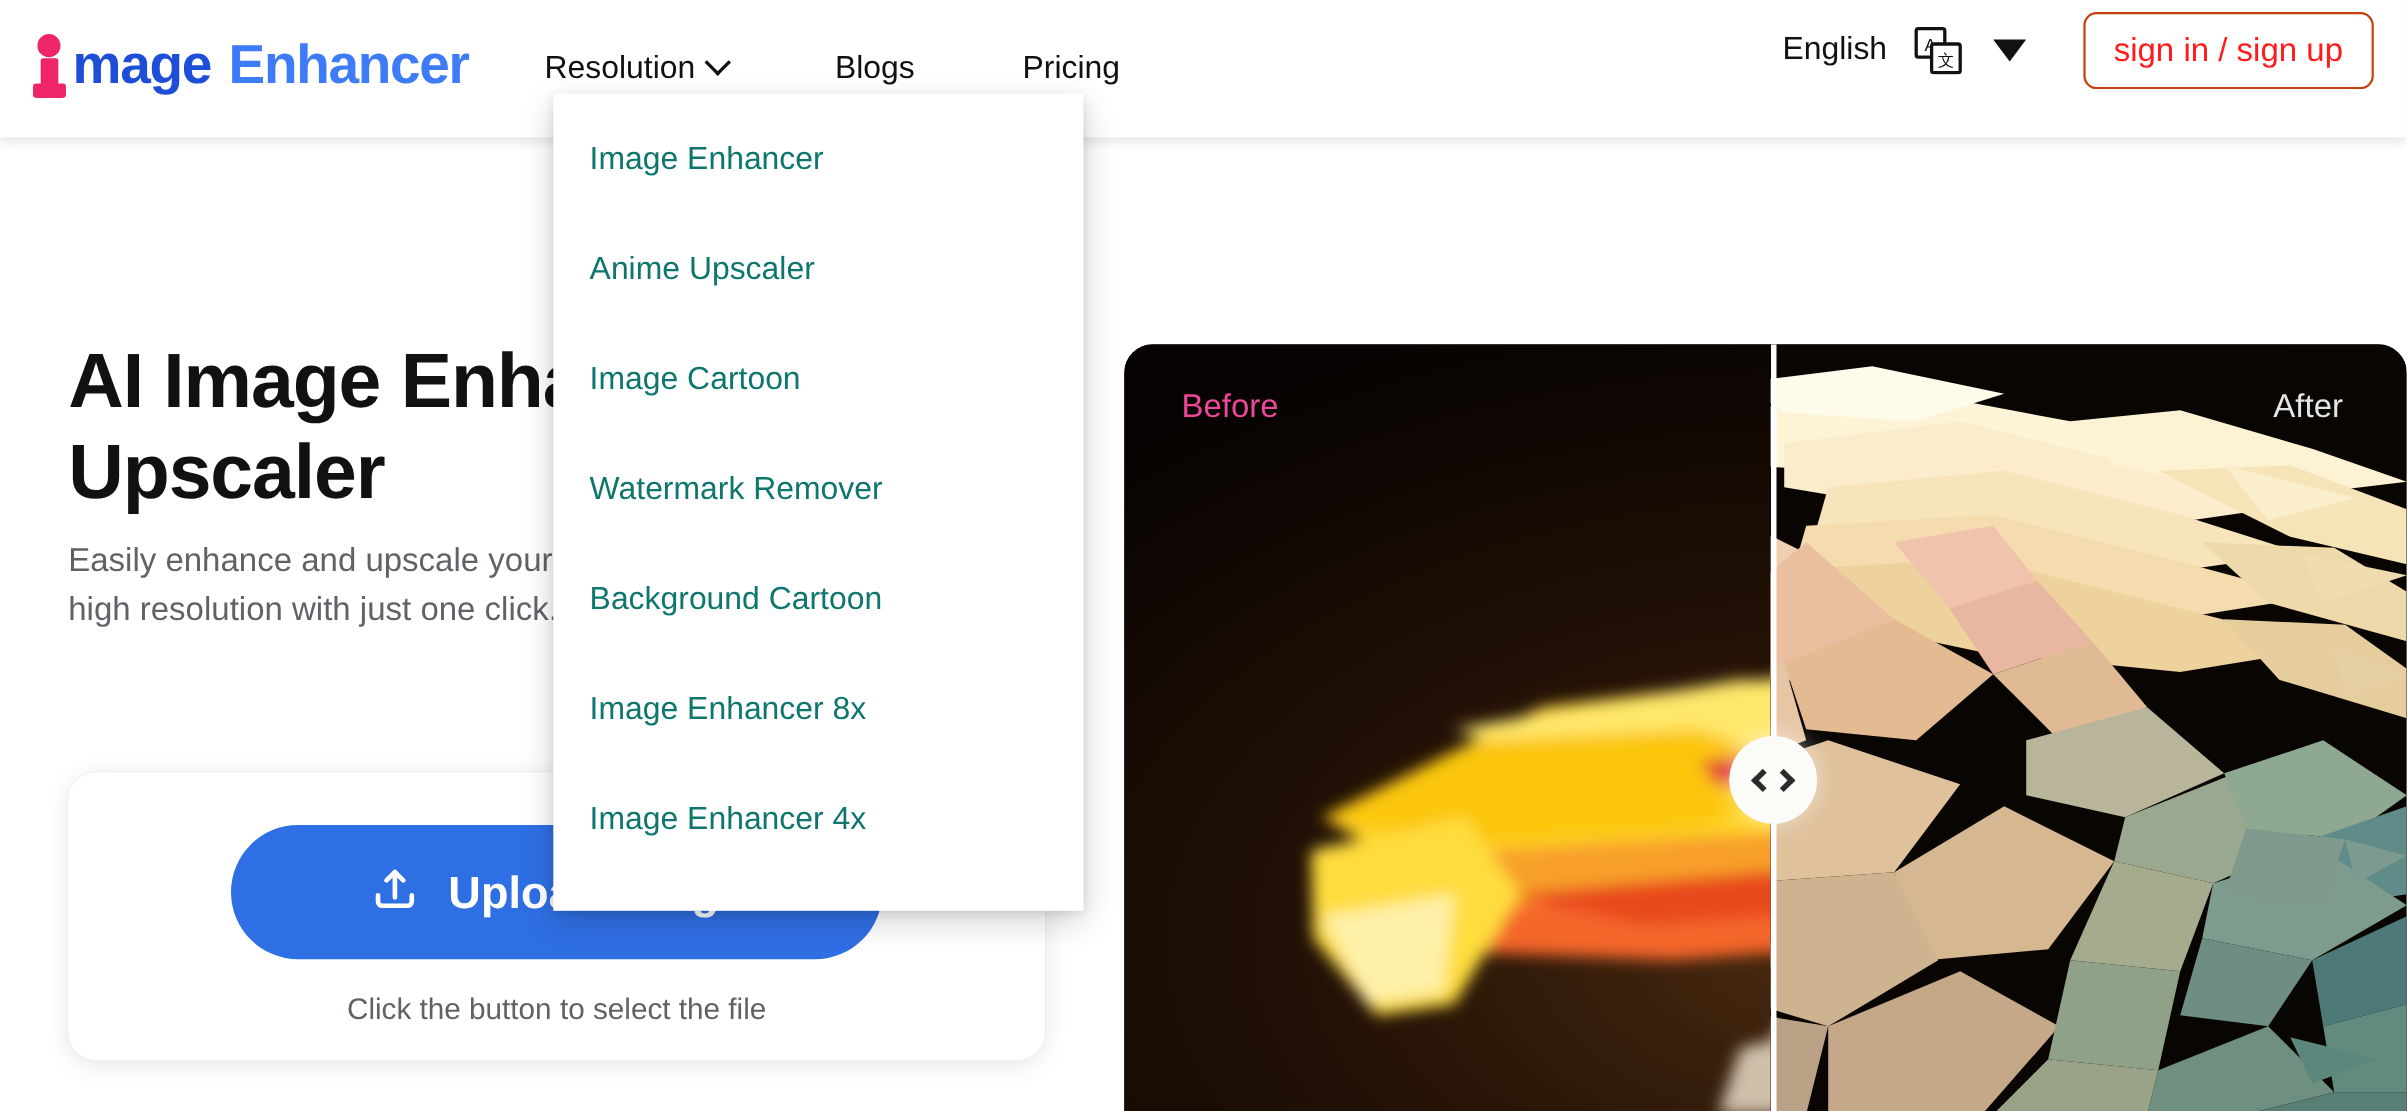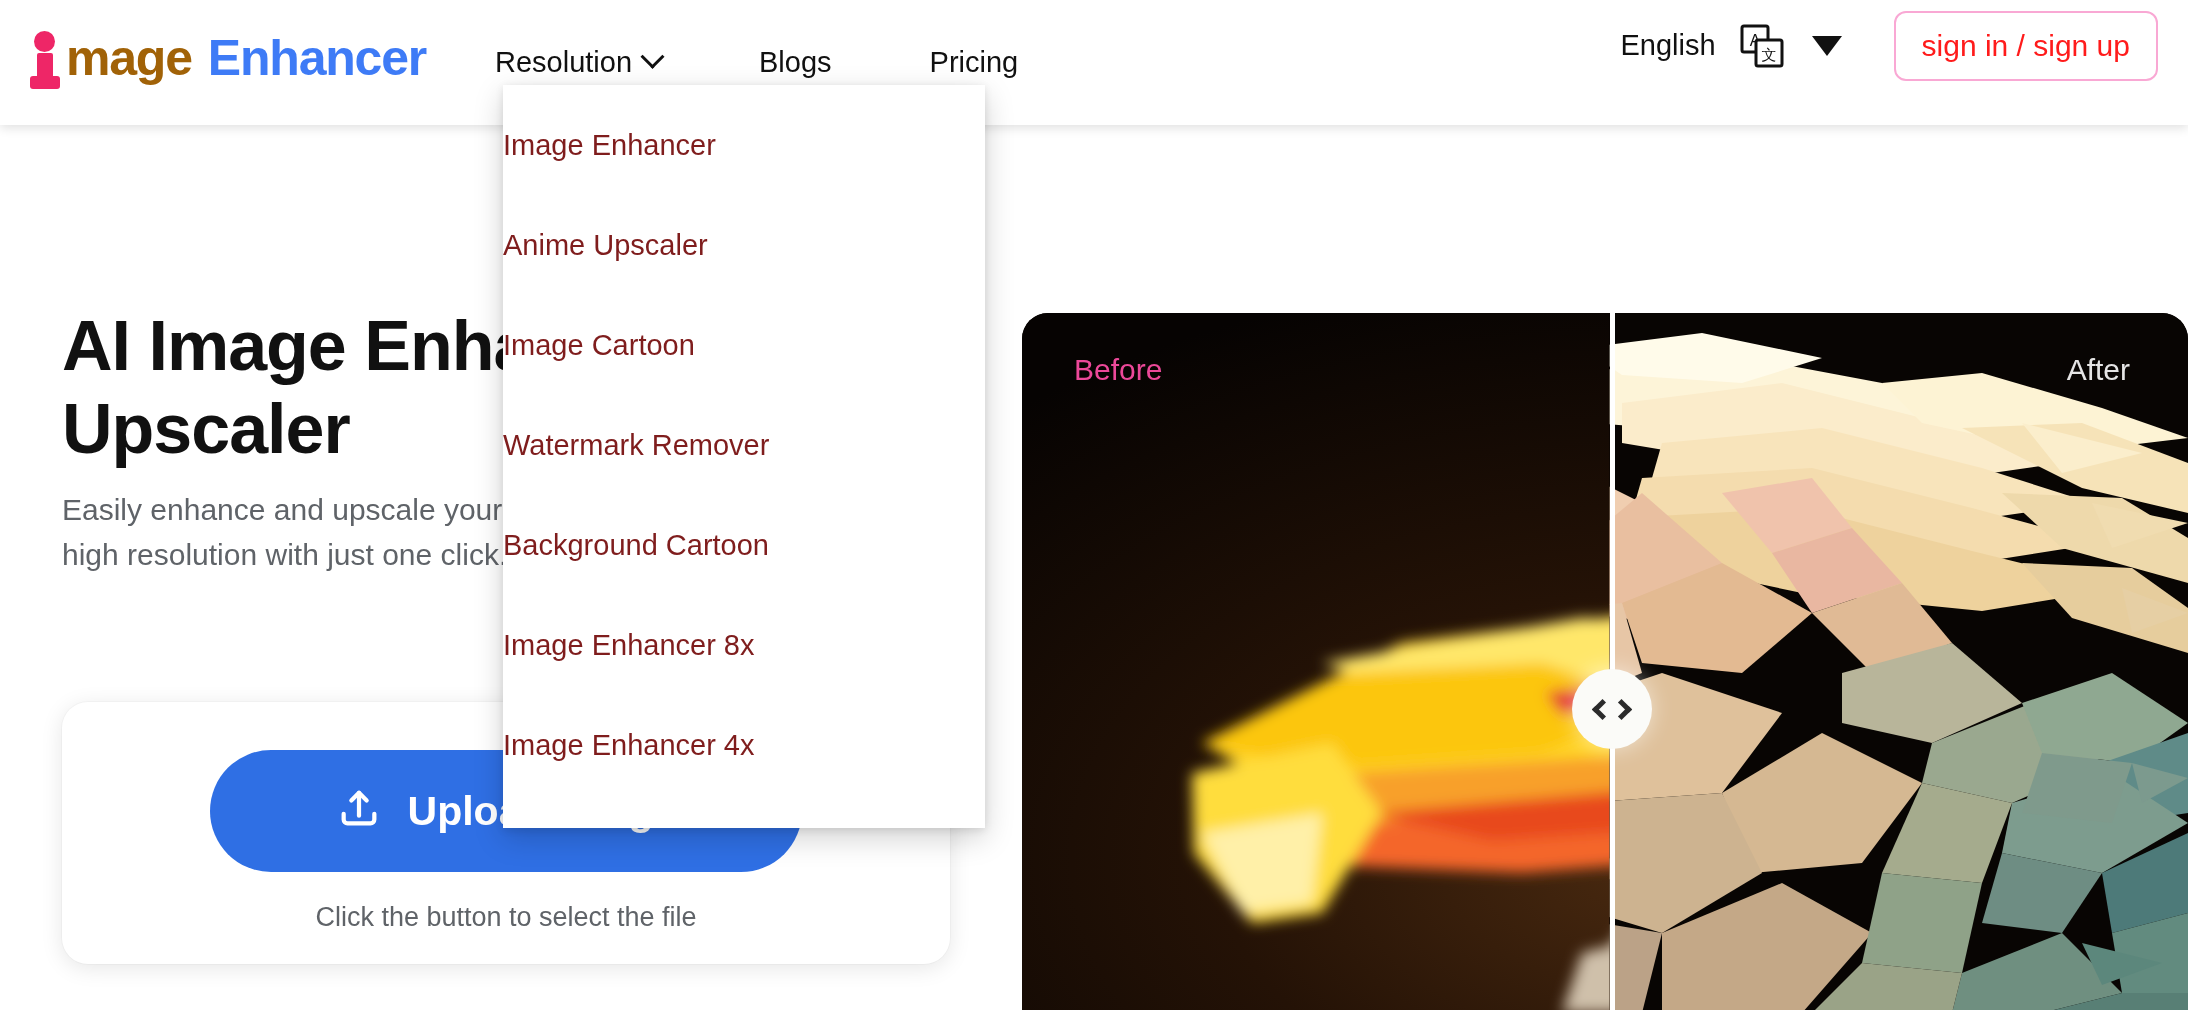--- a/index.html
+++ b/index.html
@@ -37,21 +37,21 @@
     position: absolute; left: 7px; top: 24px;
     width: 16px; height: 36px; border-radius: 2px;
     background: #EE2667;
   }
   .logo-i .foot {
     position: absolute; left: 0px; top: 47px;
     width: 30px; height: 13px; border-radius: 3px;
     background: #EE2667;
   }
   .logo-mage {
-    font-size: 50px; font-weight: 700; color: #a16207; letter-spacing: -1.2px;
+    font-size: 50px; font-weight: 700; color: #1d4ed8; letter-spacing: -1.2px;
     line-height: 1;
   }
   .logo-enhancer {
     font-size: 50px; font-weight: 700; color: #3E7BF6; letter-spacing: -1.2px;
     margin-left: 16px; line-height: 1;
   }
 
   .nav {
     position: absolute; left: 495px; top: 0; height: 125px;
     display: flex; align-items: center; gap: 12px;
@@ -73,38 +73,38 @@
     display: flex; align-items: center; gap: 0;
   }
   .lang-label { font-size: 29px; color: #111; margin-right: 24px; white-space: nowrap; }
   .translate-icon { width: 44px; height: 44px; position: relative; margin-right: 28px; }
   .tri-down {
     width: 0; height: 0;
     border-left: 15px solid transparent; border-right: 15px solid transparent;
     border-top: 20px solid #111; margin-right: 52px;
   }
   .signin-btn {
-    border: 2px solid #f9a8d4; color: #FF1B1B; background: #fff;
+    border: 2px solid #c2410c; color: #FF1B1B; background: #fff;
     border-radius: 12px; font-size: 30px;
     padding: 16px 26px; cursor: pointer; white-space: nowrap;
     font-family: "Liberation Sans", sans-serif;
   }
 
   
   .dropdown {
     position: absolute; left: 503px; top: 85px;
     width: 482px; height: 743px;
     background: #ffffff;
     box-shadow: 0 10px 28px rgba(0,0,0,0.18), 0 2px 8px rgba(0,0,0,0.10);
     z-index: 60;
     padding-top: 10px;
   }
   .dd-item {
     height: 100px; display: flex; align-items: center;
-    font-size: 29px; color: #7f1d1d; cursor: pointer;
+    padding-left: 33px; font-size: 29px; color: #0f766e; cursor: pointer;
     white-space: nowrap;
   }
 
   
   .hero-left { position: absolute; left: 0; top: 125px; width: 1000px; height: 885px; }
   .hero-title {
     position: absolute; left: 62px; top: 180px;
     font-size: 70px; line-height: 1.18; font-weight: 700; color: #111;
     letter-spacing: -1px; width: 780px;
   }

